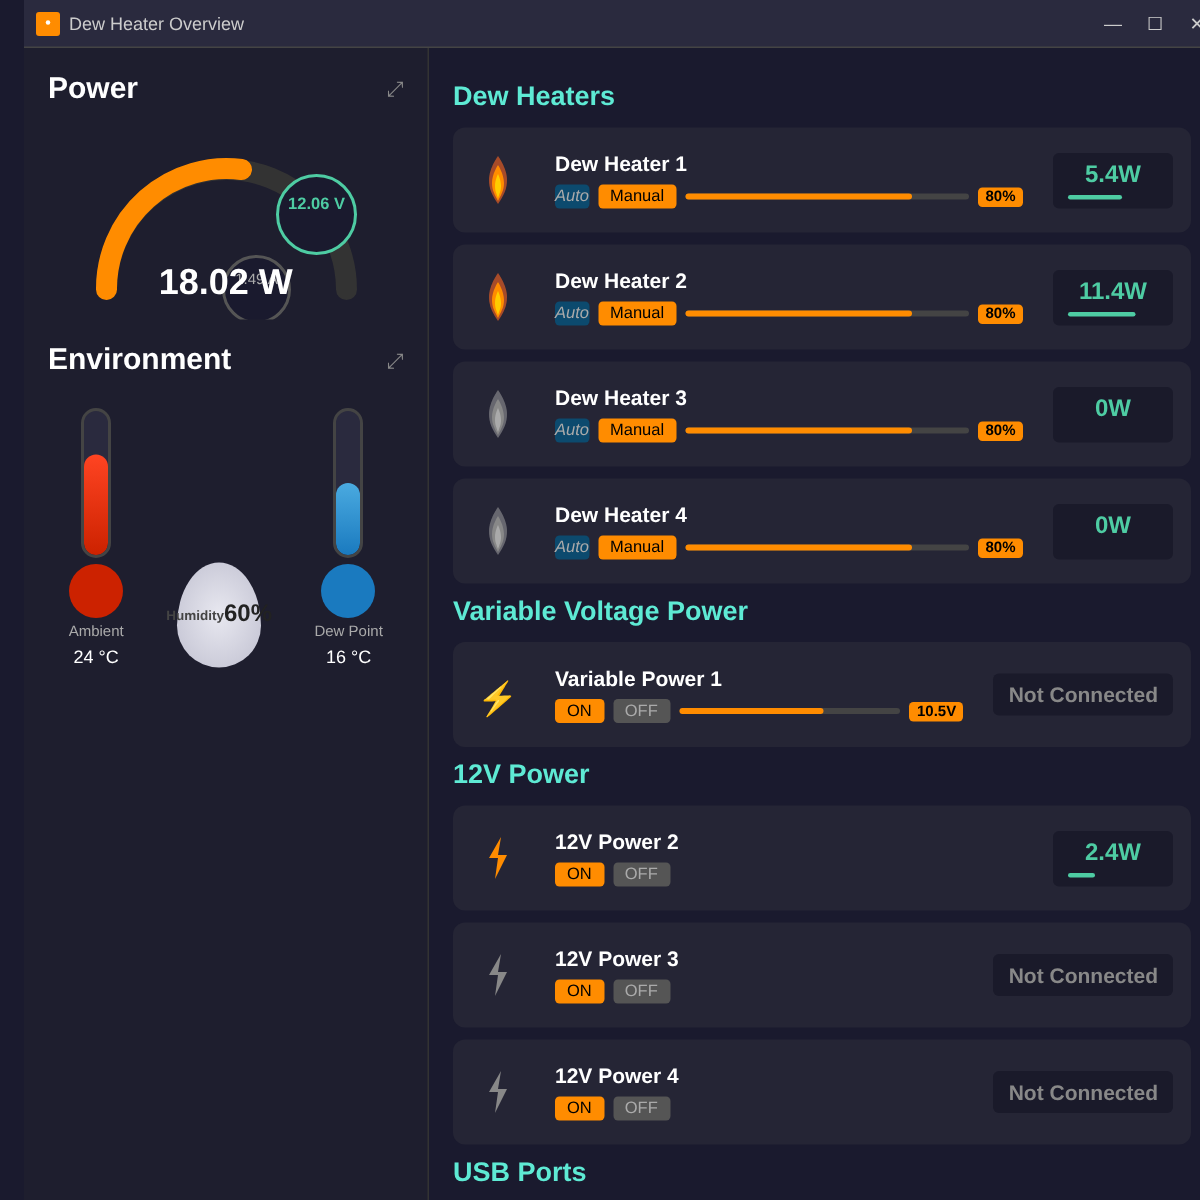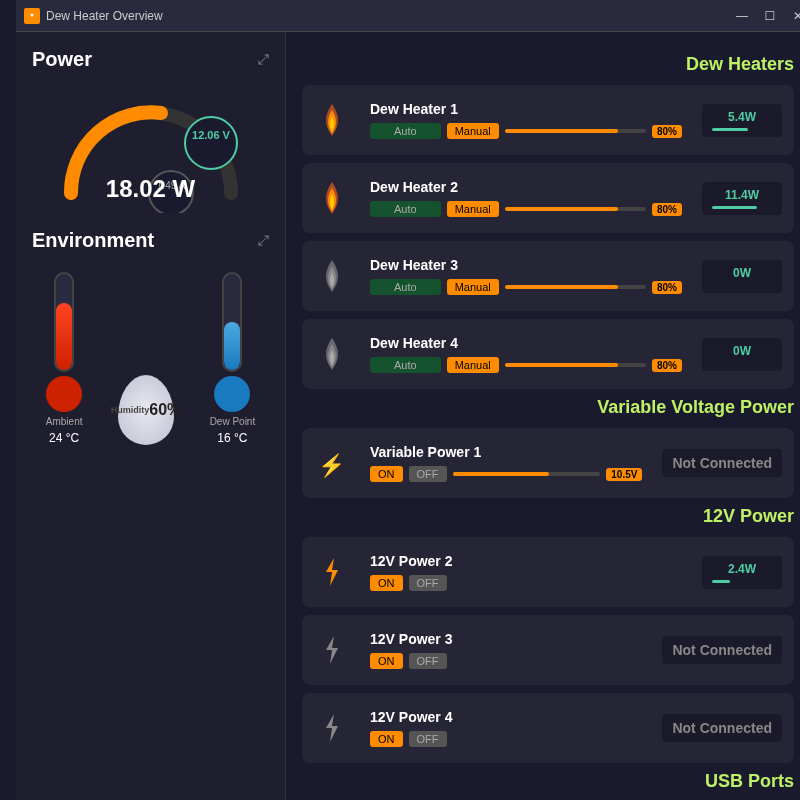--- a/index.html
+++ b/index.html
@@ -180,24 +180,23 @@
       align-items: center;
       justify-content: center;
       color: #222;
       font-size: 11px;
       font-weight: bold;
     }
     
     .section-heading {
       font-size: 18px;
       font-weight: bold;
-      color: #bef264;
+      color: #5eead4;
       margin-bottom: 10px;
       margin-top: 6px;
-      text-align: right;
     }
     .device-card {
       background: #252535;
       border-radius: 8px;
       padding: 10px 12px;
       margin-bottom: 8px;
       display: flex;
       align-items: center;
       gap: 20px;
       min-height: 70px;
@@ -218,27 +217,28 @@
       font-weight: bold;
       color: #ffffff;
       margin-bottom: 6px;
     }
     .device-controls {
       display: flex;
       align-items: center;
       gap: 6px;
     }
     .btn-auto {
-      background: #14532d;
+      background: #0c4a6e;
       color: #aaa;
       border: none;
       border-radius: 3px;
-      padding: 2px 24px;
+      padding: 2px 0;
       font-size: 11px;
       cursor: pointer;
+      font-style: italic;
     }
     .btn-manual {
       background: #ff8c00;
       color: #000;
       border: none;
       border-radius: 3px;
       padding: 2px 8px;
       font-size: 11px;
       cursor: pointer;
     }
@@ -288,21 +288,21 @@
     }
     .device-value {
       background: #1a1a2a;
       border-radius: 4px;
       padding: 6px 10px;
       min-width: 80px;
       text-align: center;
       flex-shrink: 0;
     }
     .device-value-text {
-      font-size: 12px;
+      font-size: 16px;
       font-weight: bold;
       color: #4ecca3;
     }
     .device-value-bar {
       height: 3px;
       background: #4ecca3;
       border-radius: 2px;
       margin-top: 4px;
     }
     .not-connected {

